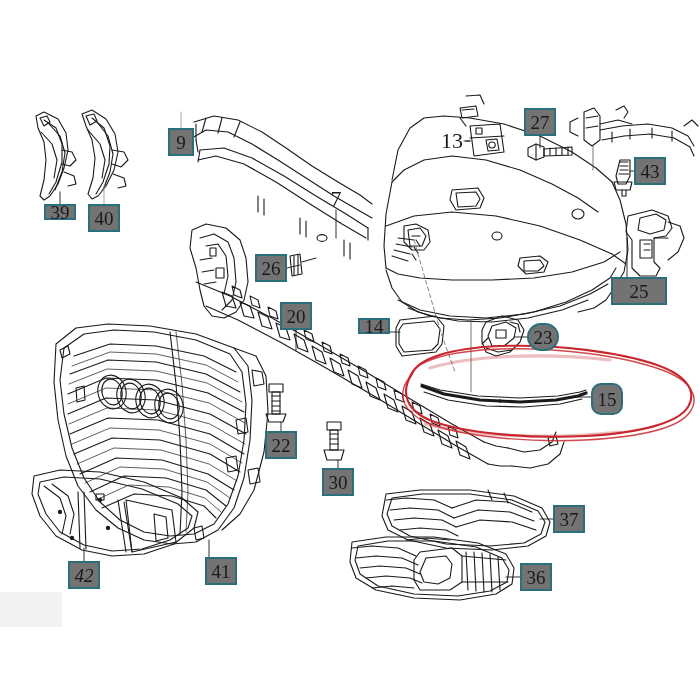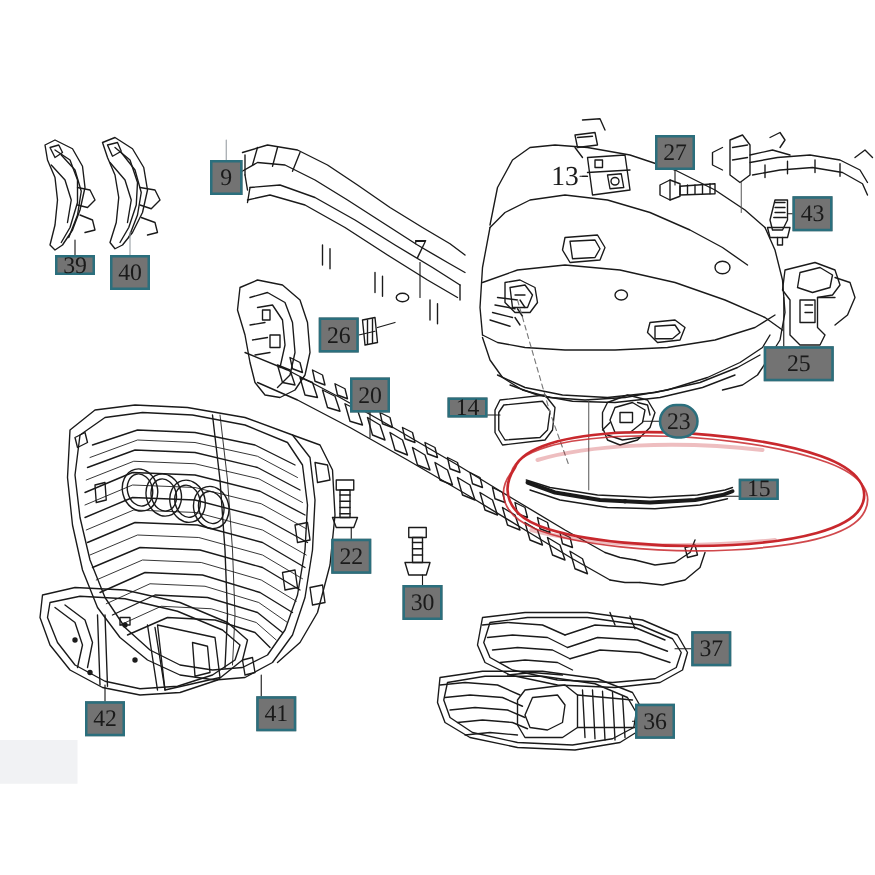--- a/index.html
+++ b/index.html
@@ -430,29 +430,29 @@
   <div class="callout" style="left:611px;top:277px;width:56px;height:28px;">25</div>
 
   <div class="callout" style="left:255px;top:254px;width:32px;height:28px;">26</div>
 
   <div class="callout" style="left:280px;top:302px;width:32px;height:28px;">20</div>
 
   <div class="callout" style="left:358px;top:318px;width:32px;height:16px;">14</div>
 
   <div class="callout" style="left:527px;top:323px;width:32px;height:28px;border-radius:14px;">23</div>
 
-  <div class="callout" style="left:591px;top:383px;width:32px;height:17px;">15</div>
+  <div class="callout" style="left:591px;top:383px;width:32px;height:32px;border-radius:10px;">15</div>
 
   <div class="callout" style="left:265px;top:431px;width:32px;height:28px;">22</div>
 
   <div class="callout" style="left:322px;top:468px;width:32px;height:28px;">30</div>
 
-  <div class="callout" style="left:68px;top:561px;width:32px;height:28px;">42</div>
+  <div class="callout" style="left:68px;top:561px;width:32px;height:28px;font-style:italic;">42</div>
 
   <div class="callout" style="left:193px;top:557px;width:32px;height:28px;margin-left:12px;">41</div>
 
   <div class="callout" style="left:553px;top:505px;width:32px;height:28px;">37</div>
 
-  <div class="callout" style="left:508px;top:563px;width:32px;height:28px;">36</div>
+  <div class="callout" style="left:520px;top:563px;width:32px;height:28px;">36</div>
 
   <div id="watermark"></div>
 
 </div>
 
 </body></html>

